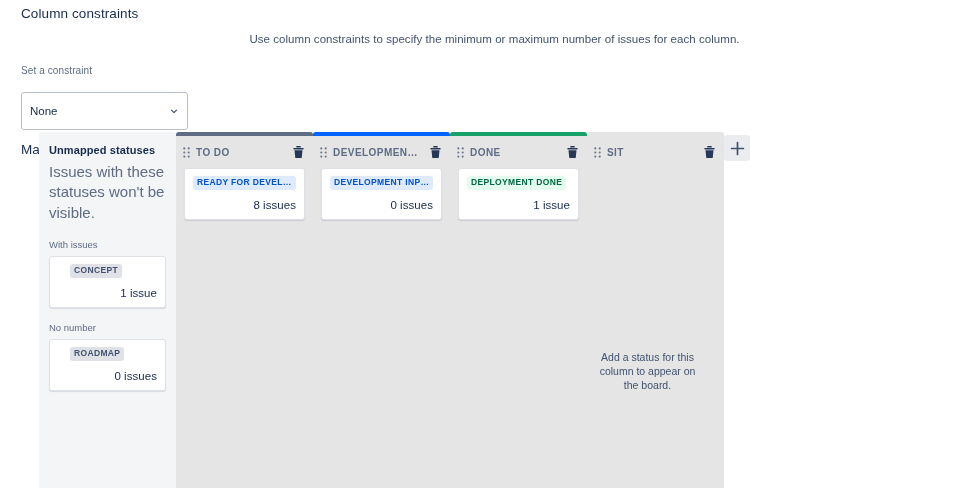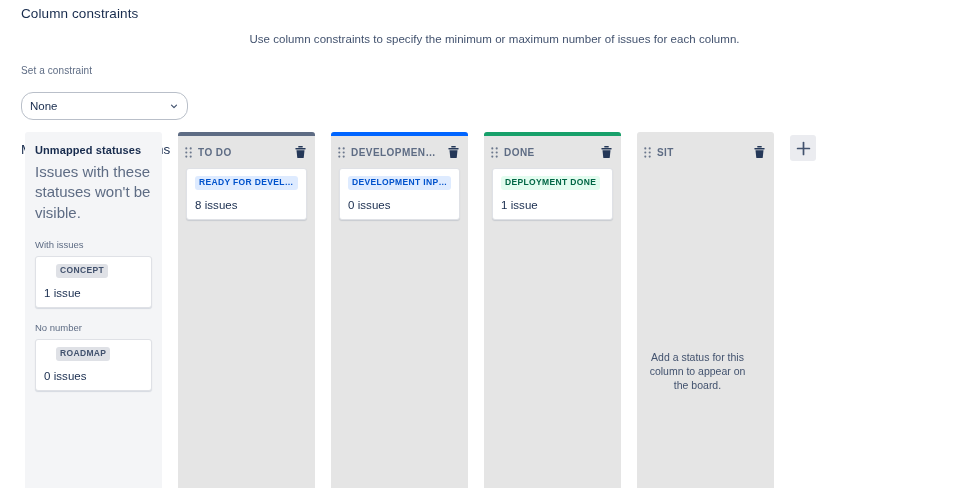--- a/index.html
+++ b/index.html
@@ -36,23 +36,23 @@
     margin-bottom: 16px;
     letter-spacing: 0.1px;
   }
   .select-wrap {
     position: relative;
     width: 167px;
     height: 26px;
   }
   .select-box {
     width: 167px;
-    height: 28px;
+    height: 38px;
     border: 1px solid #b9bfc9;
-    border-radius: 12px;
+    border-radius: 3px;
     background: #ffffff;
     display: flex;
     align-items: center;
     padding: 0 8px;
     font-size: 11.5px;
     color: #172b4d;
   }
   .select-value { flex: 1; }
   .chev {
     width: 10px; height: 10px;
@@ -84,22 +84,21 @@
   }
 
   
   .board {
     position: absolute;
     left: 0; top: 132px;
     width: 968px;
     height: 356px;
     display: flex;
     align-items: flex-start;
-    padding-left: 25px;
-    gap: 16px;
+    padding-left: 39px;
   }
 
   .col {
     width: 137px;
     height: 356px;
     background: #e5e5e5;
     border-radius: 3px 3px 0 0;
     position: relative;
     flex: 0 0 auto;
   }
@@ -166,20 +165,21 @@
     text-overflow: ellipsis;
   }
   .badge-blue  { background: #deebff; color: #0052cc; }
   .badge-green { background: #e3fcef; color: #006644; }
   .badge-grey  { background: #dfe1e6; color: #42526e; margin-left: 12px; }
   .issue-count {
     font-size: 11.5px;
     color: #172b4d;
     margin-top: 5px;
     letter-spacing: 0.05px;
+    text-align: right;
   }
 
   
   .unmapped-title {
     font-size: 11px;
     font-weight: 600;
     color: #172b4d;
     margin-bottom: 6px;
     letter-spacing: 0.1px;
   }

